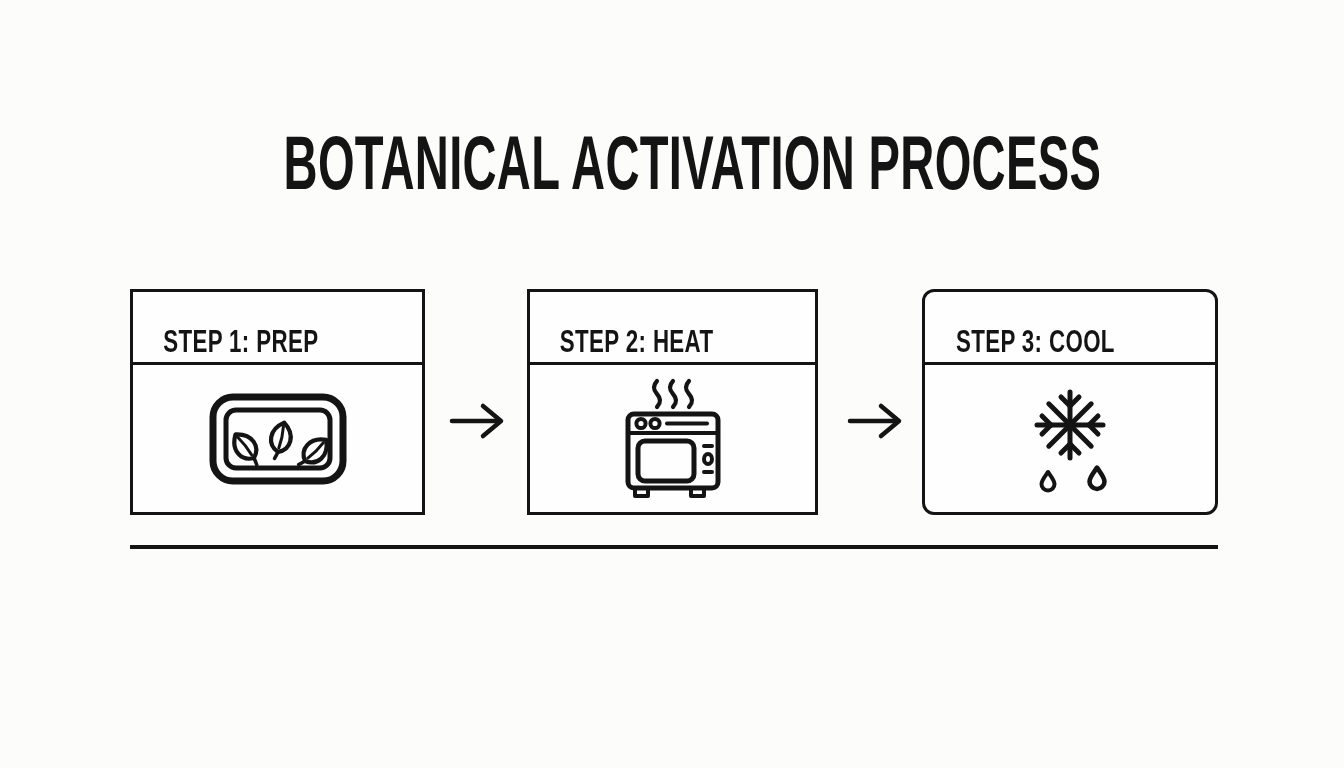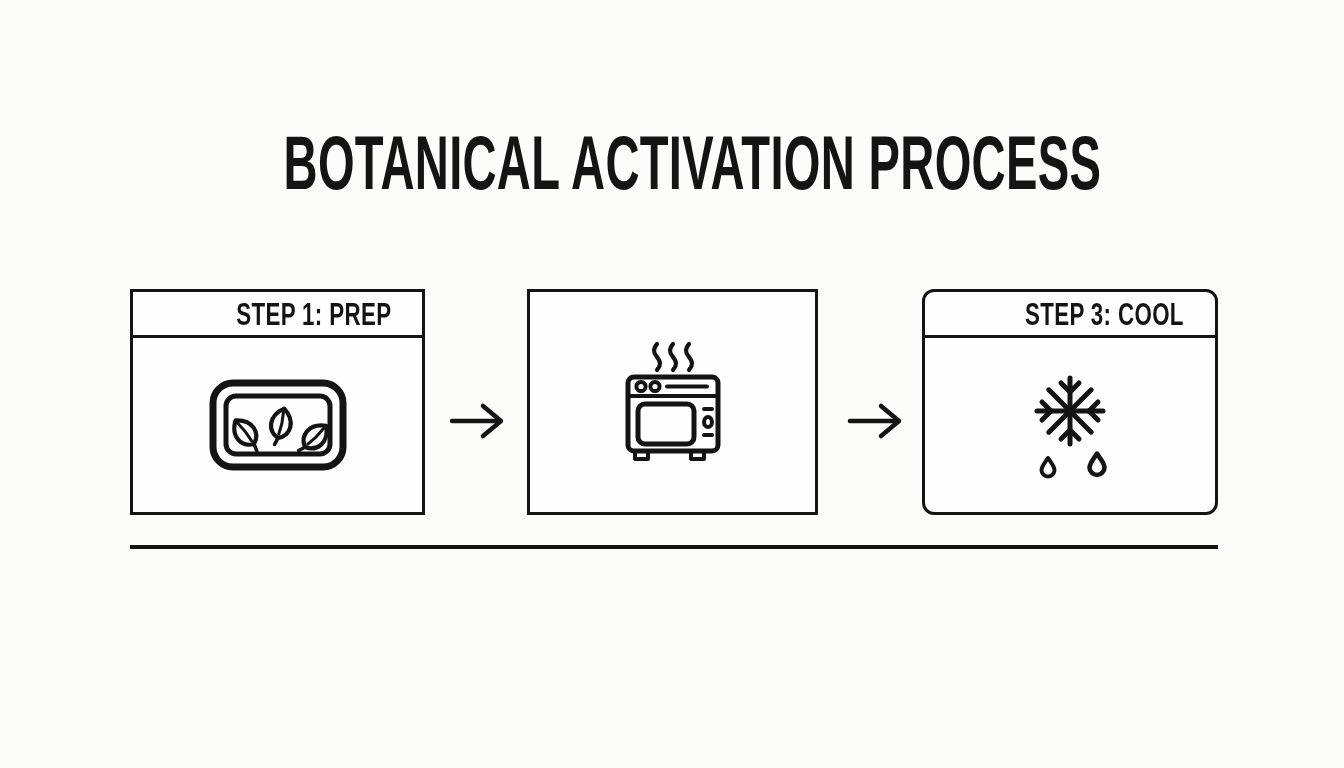--- a/index.html
+++ b/index.html
@@ -52,24 +52,25 @@
     background:var(--card-bg);
     display:flex;
     flex-direction:column;
   }
   .card-1{left:130px;width:295px;}
   .card-2{left:527px;width:291px;}
   .card-3{left:922px;width:296px;border-radius:12px;}
   .card-header{
     height:46px;
     border-bottom:3px solid var(--ink);
-    text-align:right;
+    text-align:left;
     line-height:46px;
     white-space:nowrap;
     overflow:visible;
+    margin-top:27px;
   }
   .card-header .condensed{
     font-size:31px;
     transform:scaleX(0.72);
   }
   .card-body{
     flex:1;
     display:flex;
     align-items:center;
     justify-content:center;
@@ -133,20 +134,21 @@
       </svg>
     </div>
   </div>
 
   <svg class="arrow arrow-1" viewBox="0 0 60 44">
     <line class="stroke" x1="4" y1="22" x2="51" y2="22" stroke-width="4.5"></line>
     <polyline class="stroke" points="35,7 53,22 35,37" stroke-width="4.5"></polyline>
   </svg>
 
   <div class="card card-2">
+    <div class="card-header"><span class="condensed">STEP 2: HEAT</span></div>
     <div class="card-body">
       <svg width="106" height="122" viewBox="0 0 106 122">
         <g class="stroke" stroke-width="4.2">
           <path d="M37,3 q-6,6.5 0,13 q6,6.5 0,13"></path>
           <path d="M53,3 q-6,6.5 0,13 q6,6.5 0,13"></path>
           <path d="M69,3 q-6,6.5 0,13 q6,6.5 0,13"></path>
         </g>
         <rect class="stroke" x="8" y="36" width="90" height="74" rx="6" stroke-width="5"></rect>
         <line class="stroke" x1="8" y1="55" x2="98" y2="55" stroke-width="4.2"></line>
         <circle class="stroke" cx="21" cy="45.5" r="4.6" stroke-width="4"></circle>

